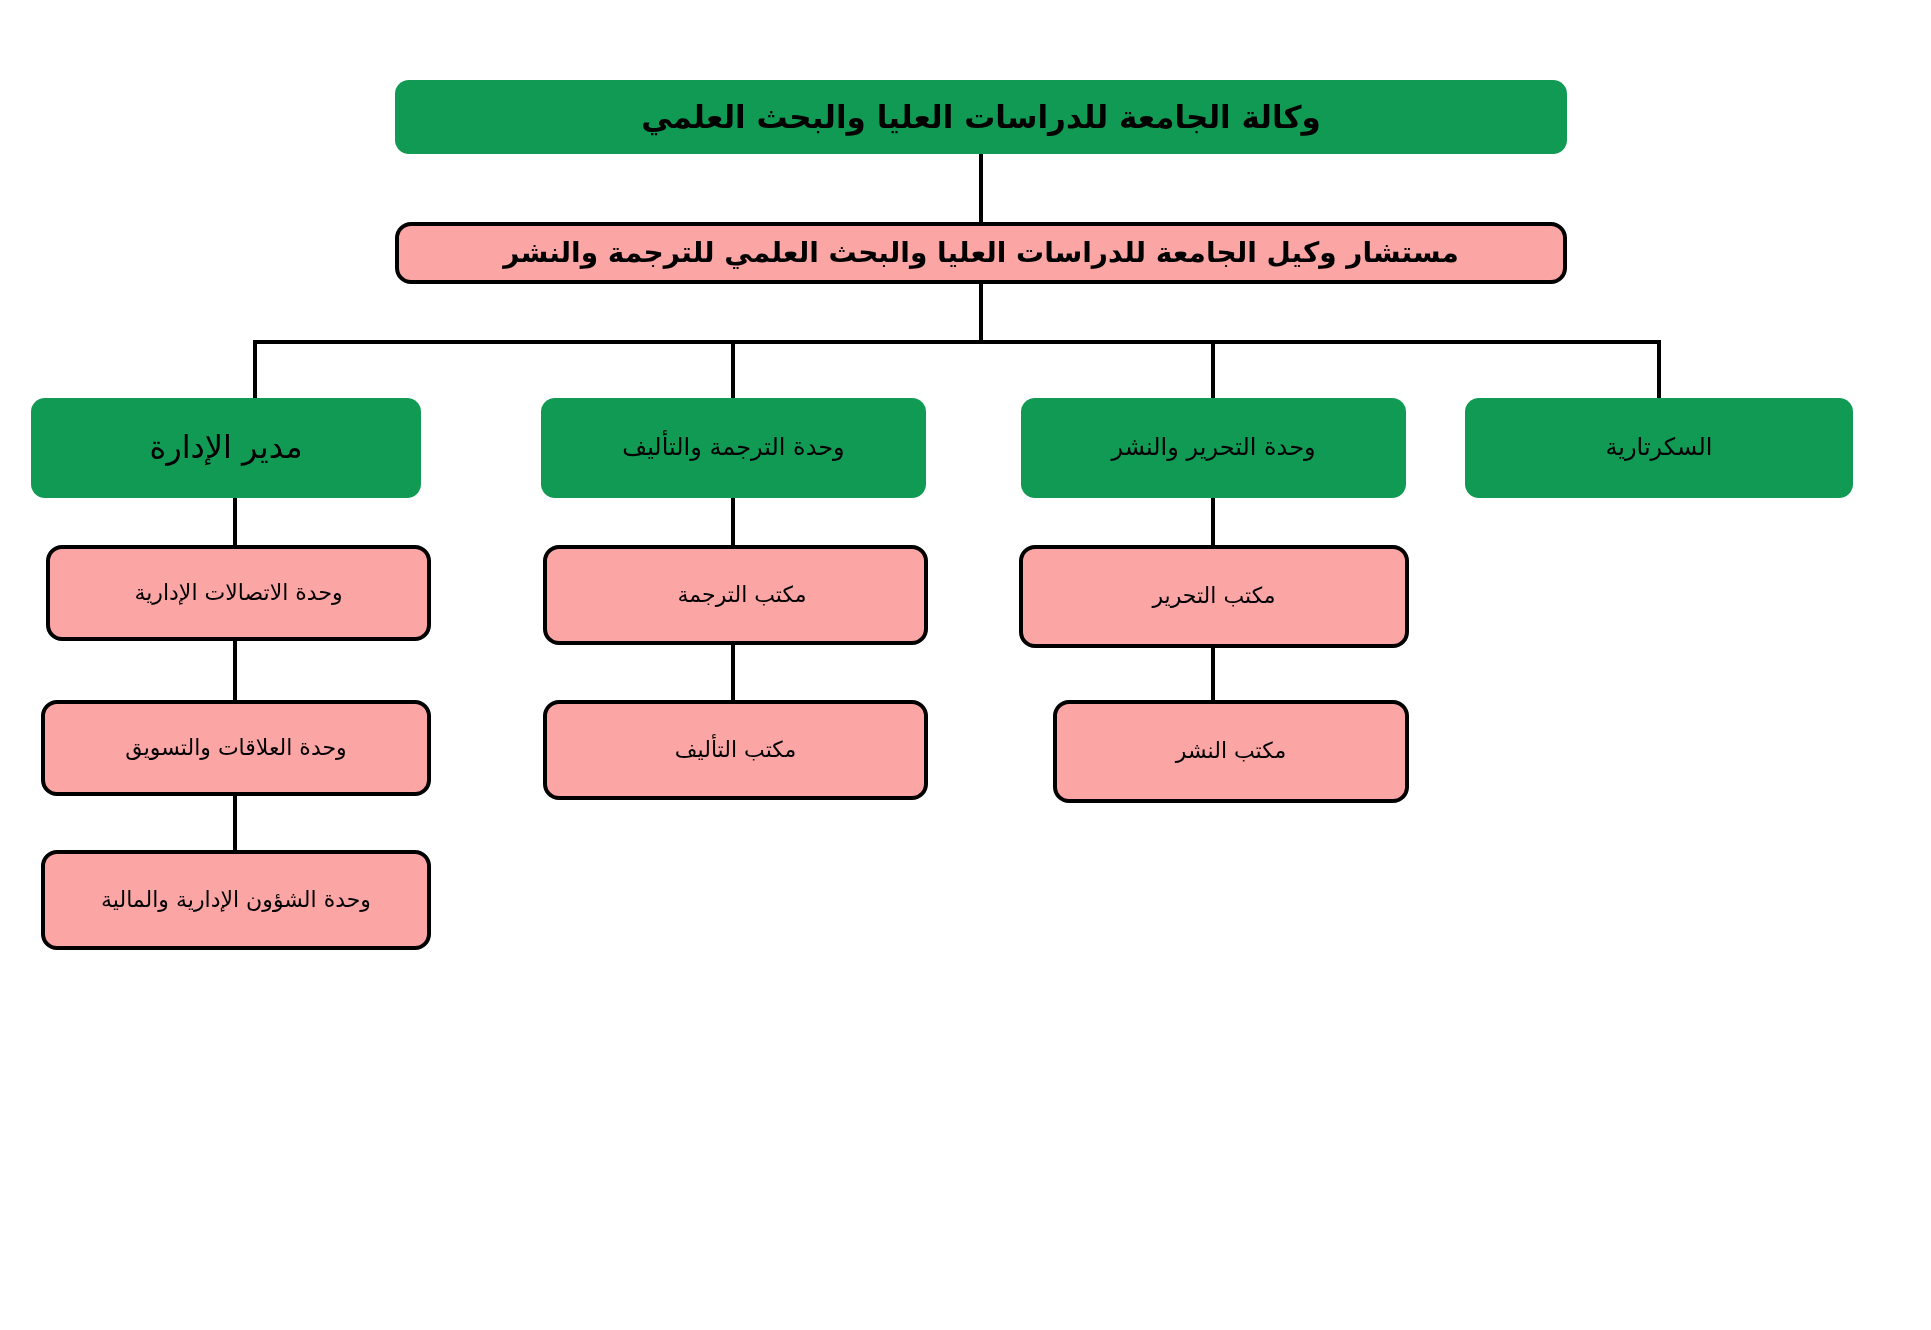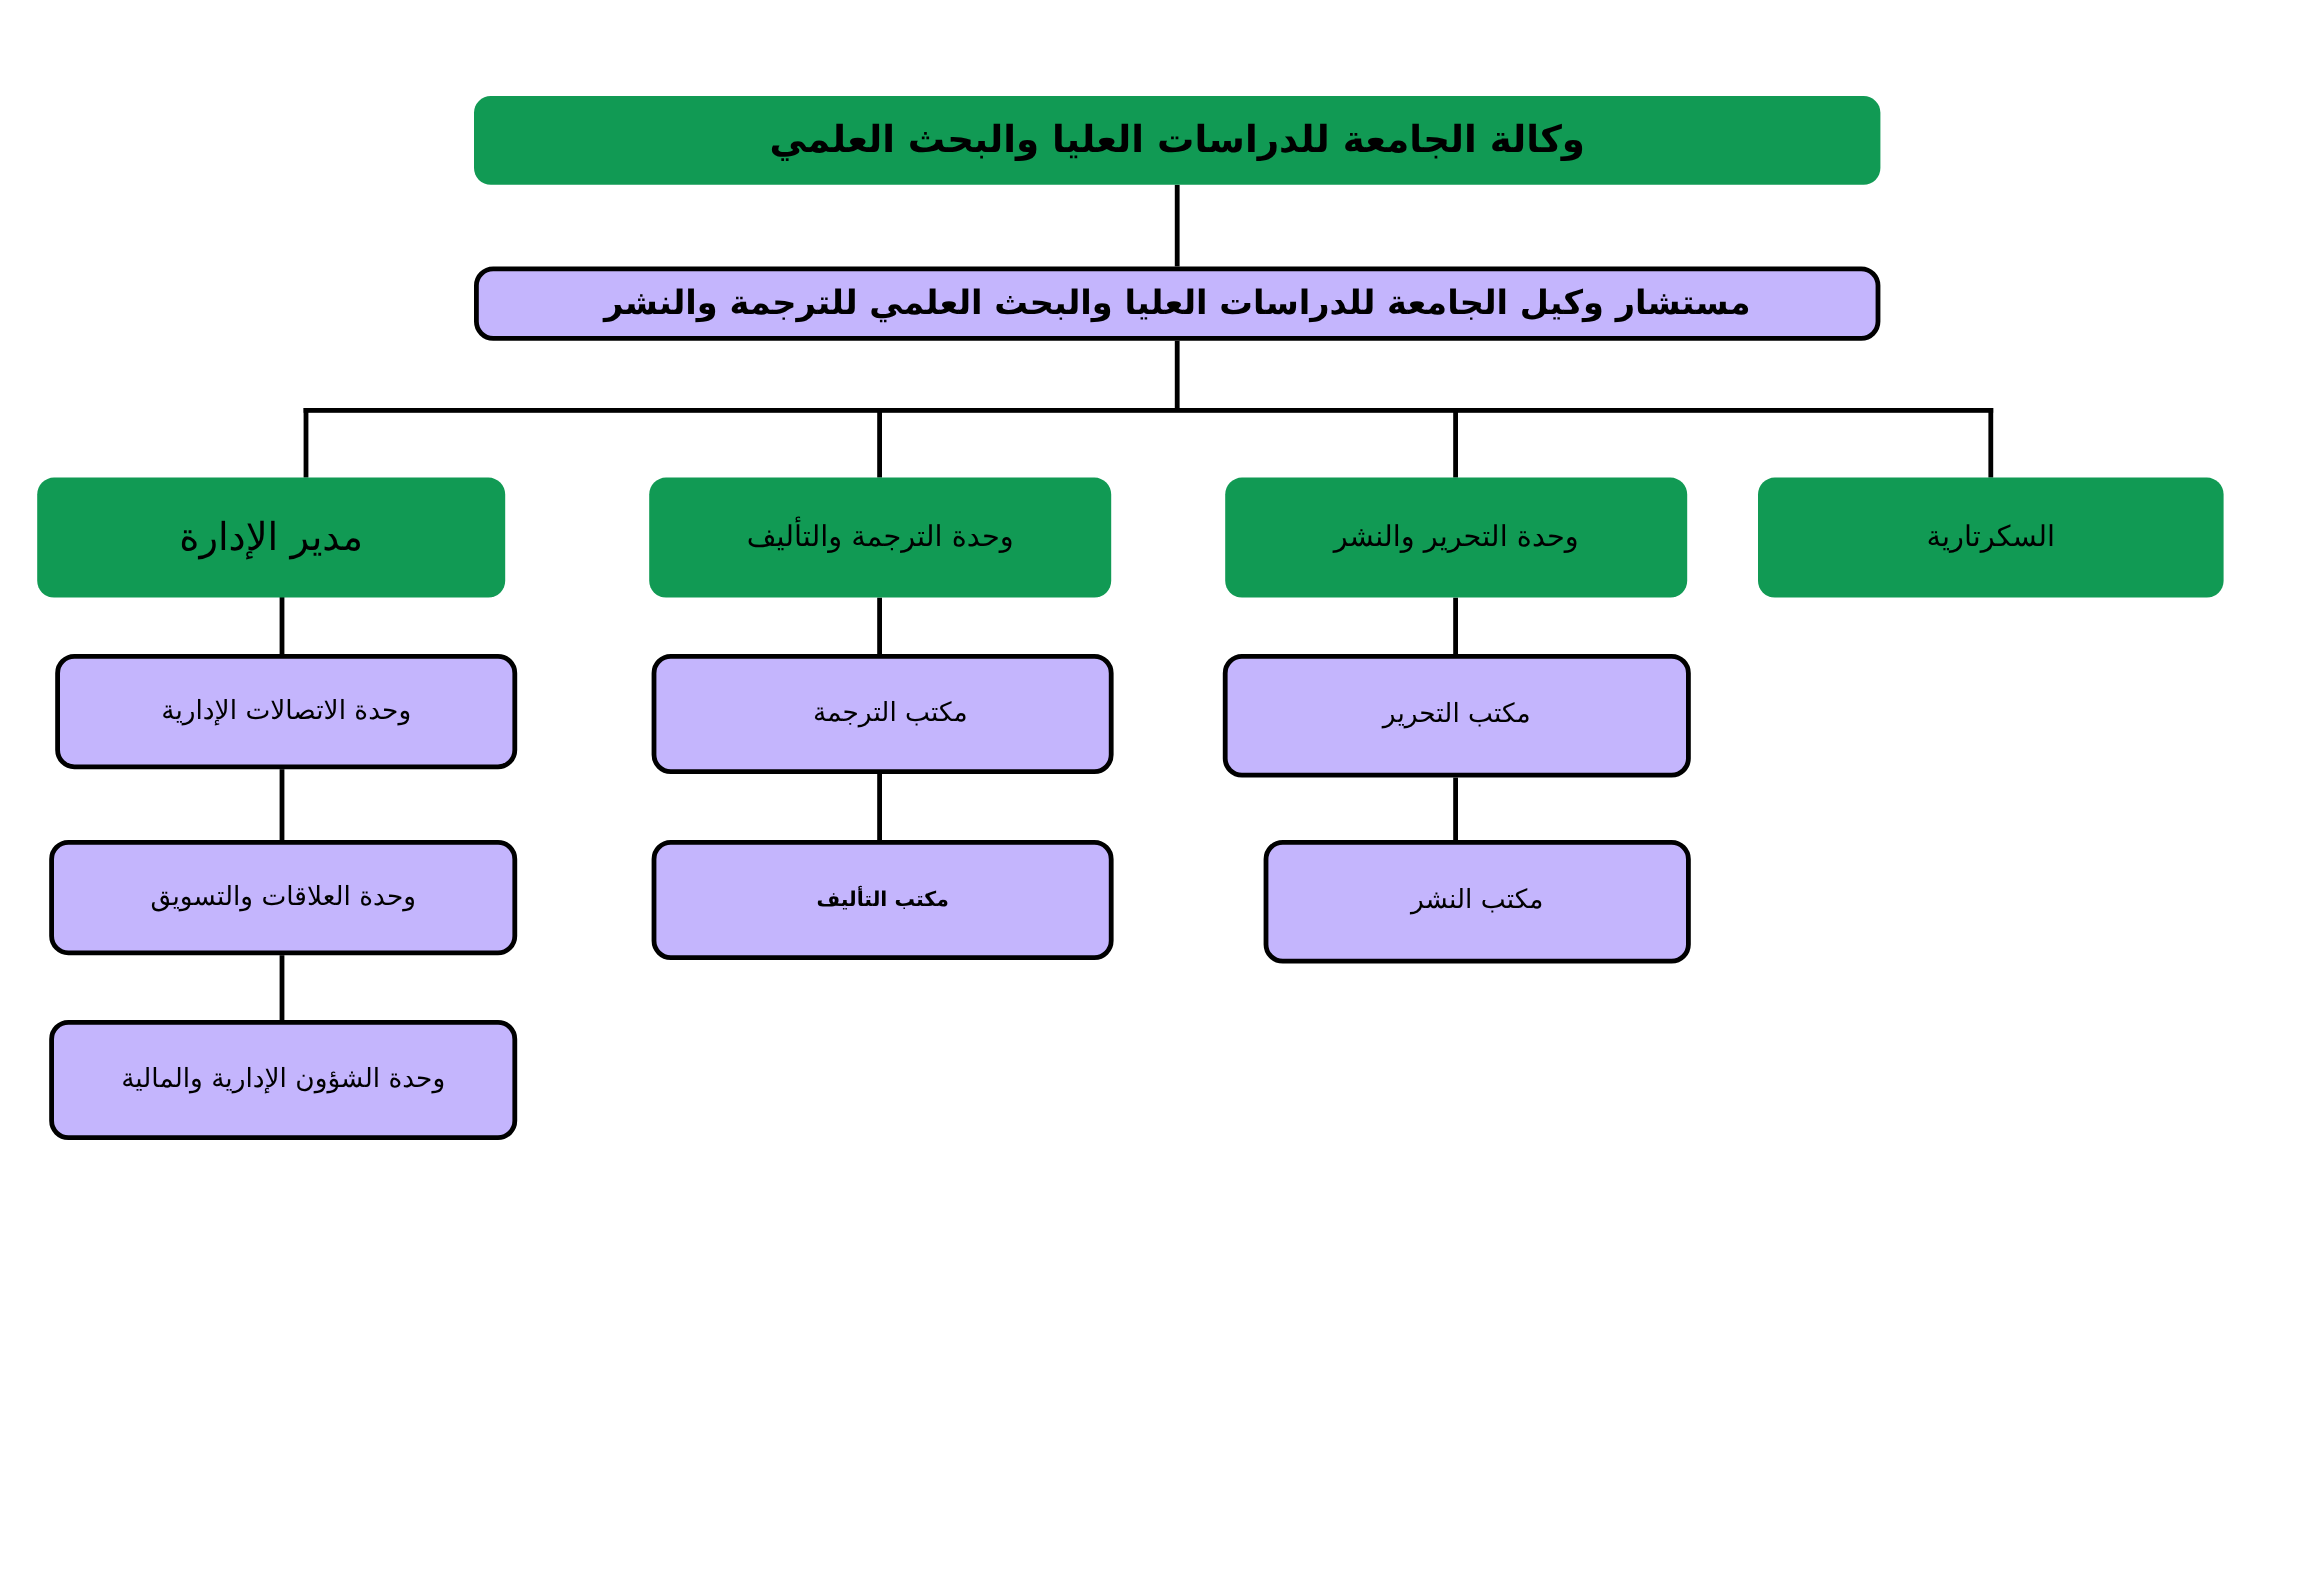--- a/index.html
+++ b/index.html
@@ -36,21 +36,21 @@
     box-sizing: border-box;
   }
   .node-green {
     background: #13995a;
     background: #119a54;
     color: #000000;
     border-radius: 14px;
     border: none;
   }
   .node-white {
-    background: #c4b5fd;
+    background: #fca5a5;
     color: #000000;
     border: 4px solid #000000;
     border-radius: 16px;
   }
   .connector {
     position: absolute;
     background: #000000;
     z-index: 1;
   }
   .connector-v { width: 4px; }
@@ -77,21 +77,21 @@
   
   #node-unit-1 { right: 78px;  top: 398px; width: 388px; height: 100px; font-size: 24px; }
   #node-unit-2 { right: 525px; top: 398px; width: 385px; height: 100px; font-size: 24px; }
   #node-unit-3 { right: 1005px;top: 398px; width: 385px; height: 100px; font-size: 24px; }
   #node-unit-4 { right: 1510px;top: 398px; width: 390px; height: 100px; font-size: 32px; }
 
   
   #node-leaf-edit-1  { right: 522px;  top: 545px; width: 390px; height: 103px; font-size: 22px; }
   #node-leaf-edit-2  { right: 522px;  top: 700px; width: 356px; height: 103px; font-size: 22px; }
   #node-leaf-trans-1 { right: 1003px; top: 545px; width: 385px; height: 100px; font-size: 22px; padding-left: 13px; }
-  #node-leaf-trans-2 { right: 1003px; top: 700px; width: 385px; height: 100px; font-size: 17px; font-weight: bold; }
+  #node-leaf-trans-2 { right: 1003px; top: 700px; width: 385px; height: 100px; font-size: 22px; }
   #node-leaf-admin-1 { right: 1500px; top: 545px; width: 385px; height: 96px;  font-size: 22px; }
   #node-leaf-admin-2 { right: 1500px; top: 700px; width: 390px; height: 96px;  font-size: 22px; }
   #node-leaf-admin-3 { right: 1500px; top: 850px; width: 390px; height: 100px; font-size: 22px; }
 
   
   
   #conn-root-down  { right: 948px; top: 154px; height: 68px; }
   
   #conn-advisor-down { right: 948px; top: 284px; height: 58px; }
   

